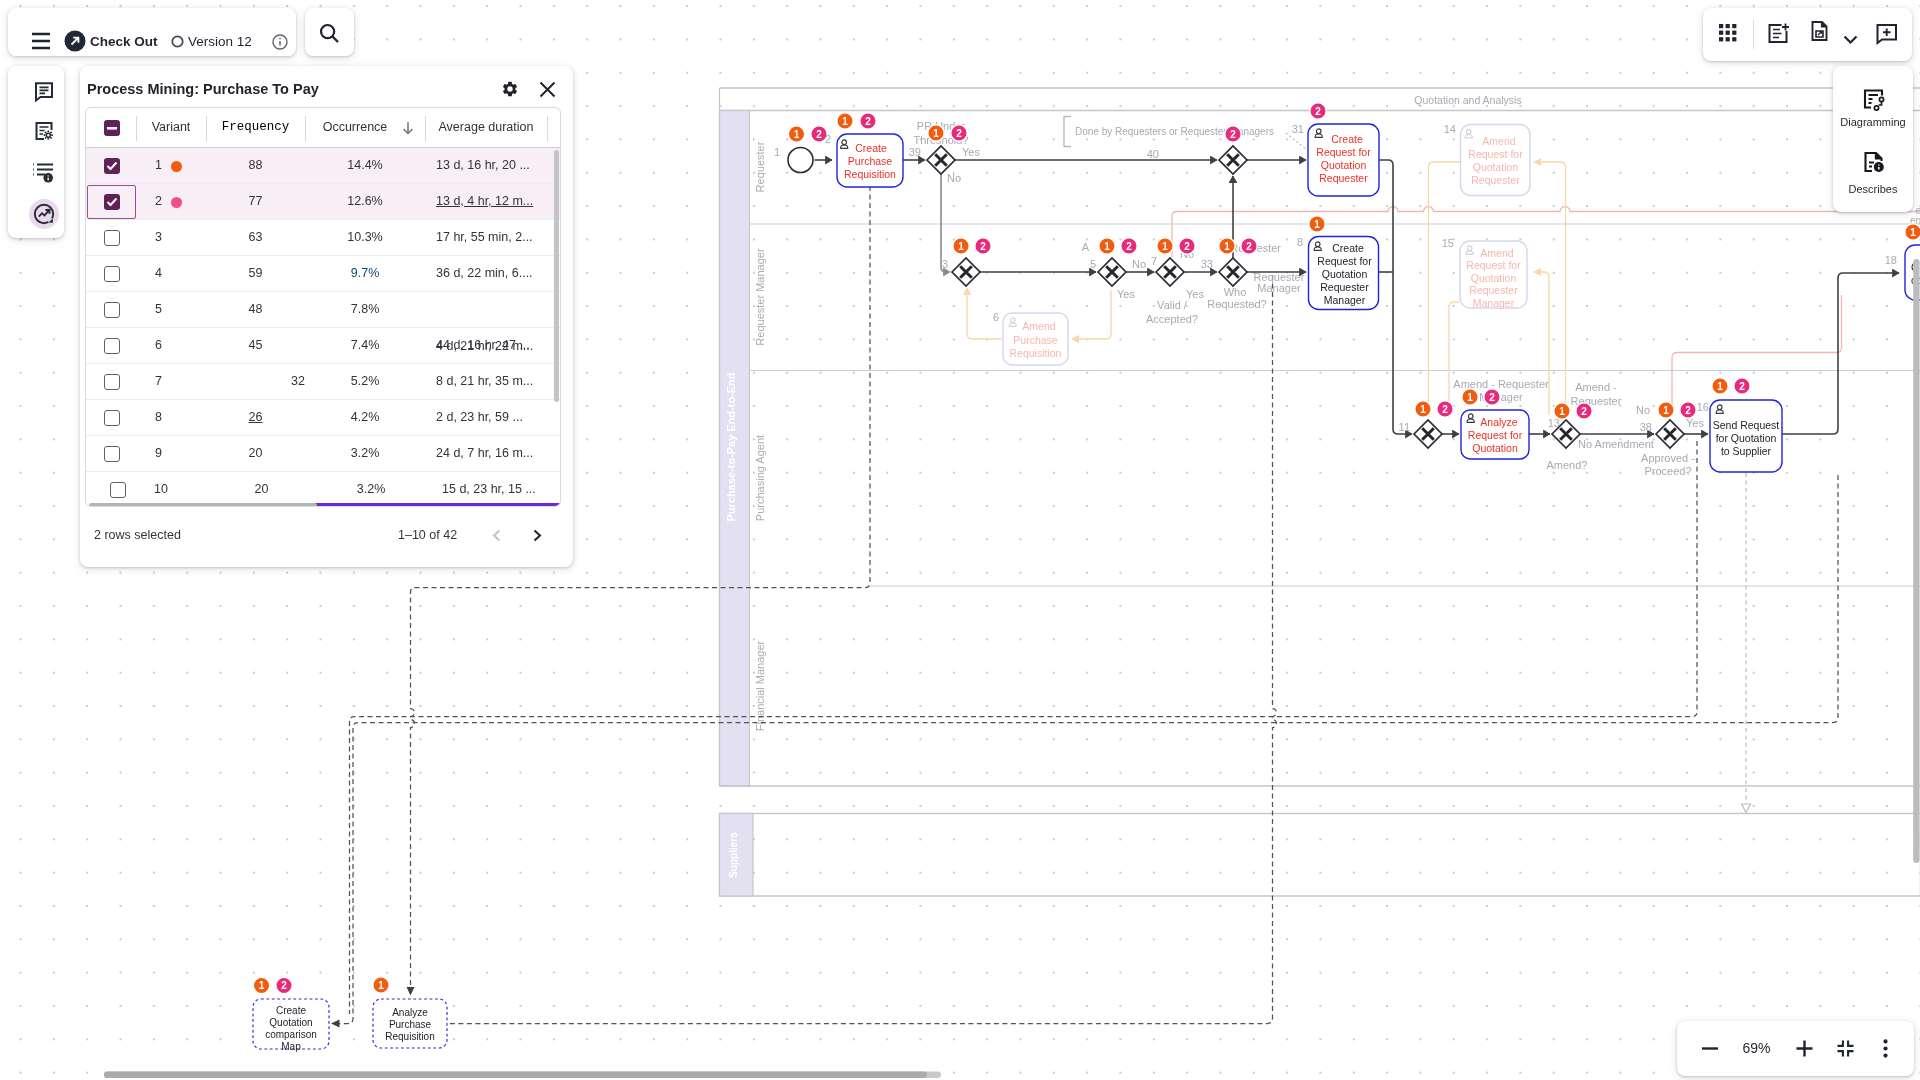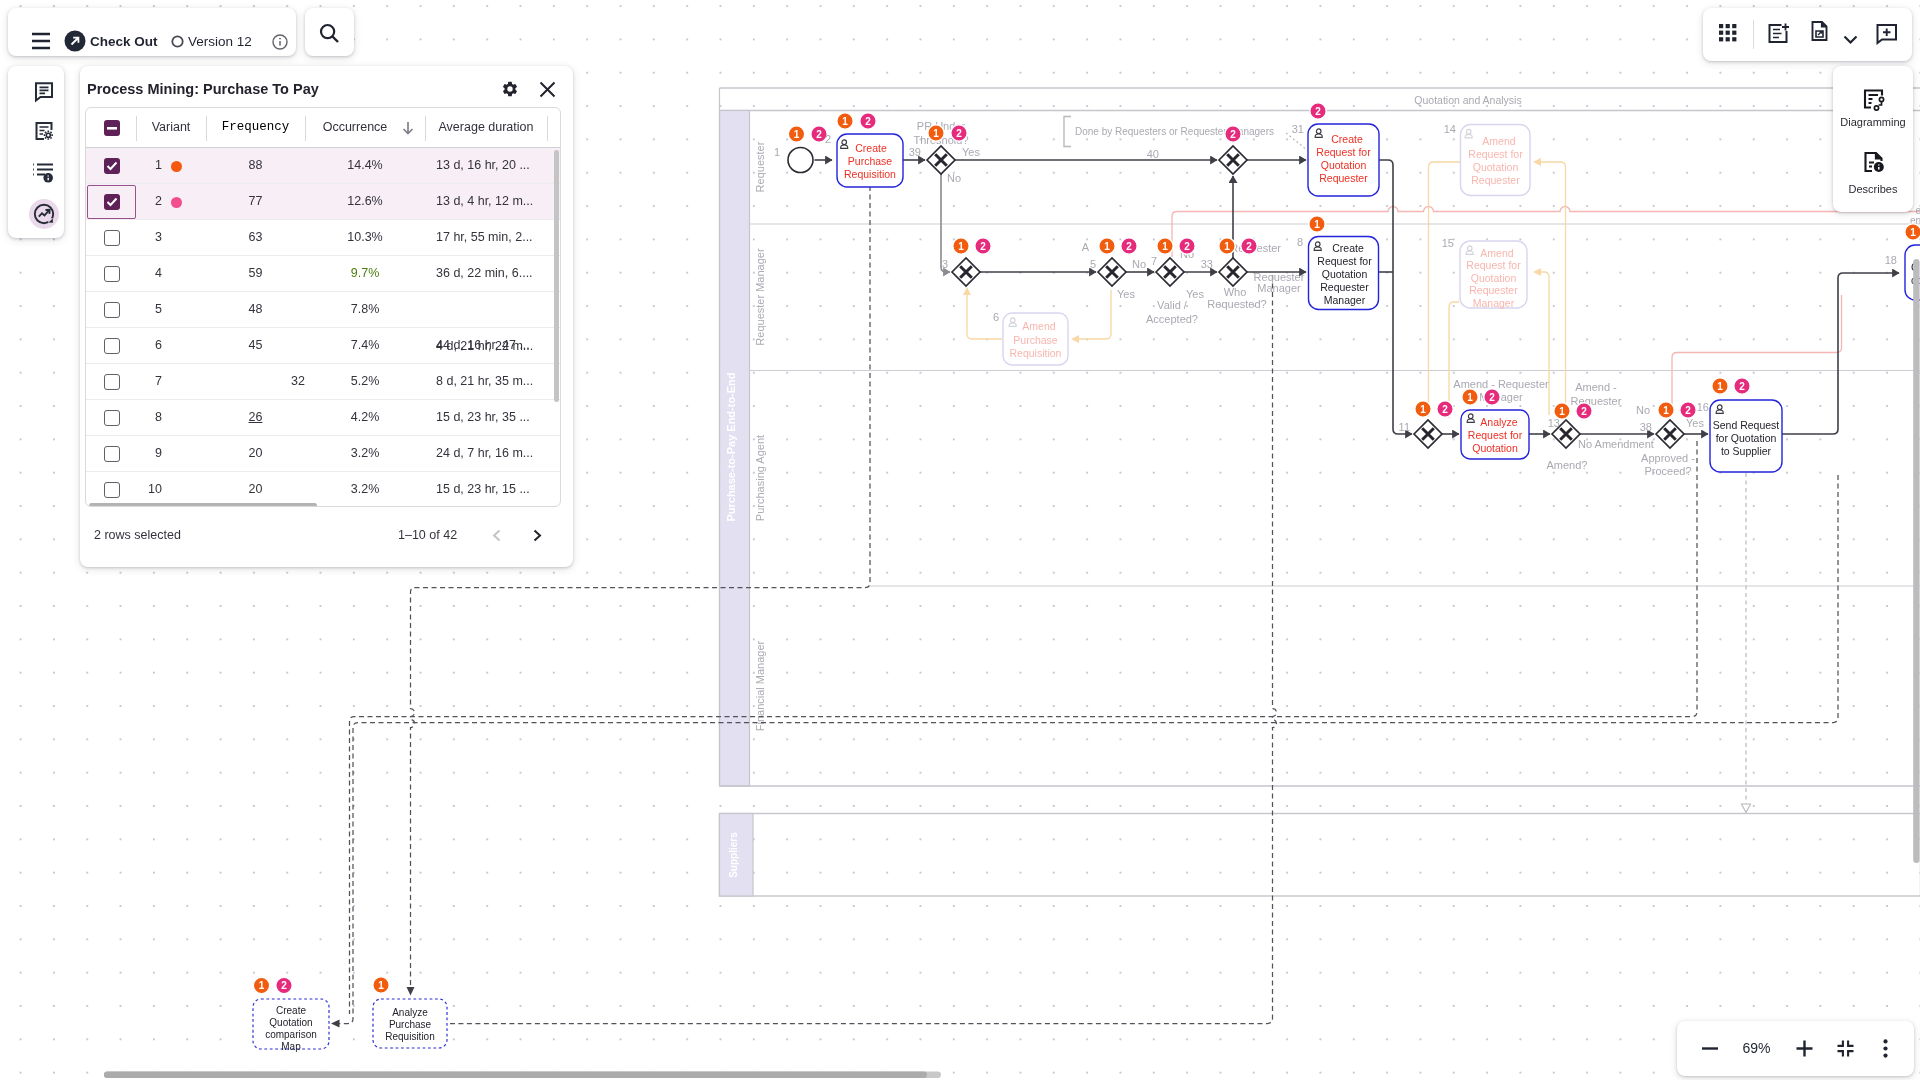--- a/index.html
+++ b/index.html
@@ -722,38 +722,38 @@
     <div style="position:absolute;left:0;top:76px;width:476px;height:36px;background:#f8eef5;border-bottom:1px solid #ececef;">
       <div style="position:absolute;left:18px;top:10px;width:16px;height:16px;background:#5e2158;border-radius:3px;"></div>
       <svg style="position:absolute;left:20px;top:13px;" width="12" height="10" viewBox="0 0 12 10">
           <path d="M1.5,5 L4.5,8 L10.5,1.5" stroke="#fff" stroke-width="2" fill="none"></path>
         </svg>
       <div style="position:absolute;left:0.5px;top:0.5px;width:49px;height:34.5px;border:1px solid #99518d;border-radius:2px;"></div>
       <div style="position:absolute;left:36px;top:10px;width:40px;text-align:right;font-size:12.5px;color:#33333d;">2</div>
       <div style="position:absolute;left:85px;top:12.5px;width:11px;height:11px;border-radius:50%;background:#f24d8e;"></div>
       <div style="position:absolute;left:120px;top:10px;width:99px;text-align:center;font-size:12.5px;color:#33333d;">77</div>
       <div style="position:absolute;left:219px;top:10px;width:120px;text-align:center;font-size:12.5px;color:#33333d;">12.6%</div>
-      <div style="position:absolute;left:350px;top:10px;font-size:12.5px;color:#33333d;white-space:nowrap;">13 d, 4 hr, 12 m...</div>
+      <div style="position:absolute;left:350px;top:10px;font-size:12.5px;color:#33333d;white-space:nowrap;text-decoration:underline;">13 d, 4 hr, 12 m...</div>
       <div style="position:absolute;left:473.5px;top:10px;font-size:12.5px;color:#33333d;">1</div>
     </div>
 
     <div style="position:absolute;left:0;top:112px;width:476px;height:36px;border-bottom:1px solid #ececef;">
       <div style="position:absolute;left:18px;top:10px;width:16px;height:16px;background:#fff;border:1.8px solid #60606a;border-radius:3px;"></div>
       <div style="position:absolute;left:36px;top:10px;width:40px;text-align:right;font-size:12.5px;color:#33333d;">3</div>
       <div style="position:absolute;left:120px;top:10px;width:99px;text-align:center;font-size:12.5px;color:#33333d;">63</div>
       <div style="position:absolute;left:219px;top:10px;width:120px;text-align:center;font-size:12.5px;color:#33333d;">10.3%</div>
       <div style="position:absolute;left:350px;top:10px;font-size:12.5px;color:#33333d;white-space:nowrap;">17 hr, 55 min, 2...</div>
       <div style="position:absolute;left:473.5px;top:10px;font-size:12.5px;color:#33333d;">2</div>
     </div>
 
     <div style="position:absolute;left:0;top:148px;width:476px;height:36px;border-bottom:1px solid #ececef;">
       <div style="position:absolute;left:18px;top:10px;width:16px;height:16px;background:#fff;border:1.8px solid #60606a;border-radius:3px;"></div>
       <div style="position:absolute;left:36px;top:10px;width:40px;text-align:right;font-size:12.5px;color:#33333d;">4</div>
       <div style="position:absolute;left:120px;top:10px;width:99px;text-align:center;font-size:12.5px;color:#33333d;">59</div>
-      <div style="position:absolute;left:219px;top:10px;width:120px;text-align:center;font-size:12.5px;color:#4d7c0f;">9.7%</div>
+      <div style="position:absolute;left:219px;top:10px;width:120px;text-align:center;font-size:12.5px;color:#0c4a6e;">9.7%</div>
       <div style="position:absolute;left:350px;top:10px;font-size:12.5px;color:#33333d;white-space:nowrap;">36 d, 22 min, 6....</div>
       <div style="position:absolute;left:473.5px;top:10px;font-size:12.5px;color:#33333d;">1</div>
     </div>
 
     <div style="position:absolute;left:0;top:184px;width:476px;height:36px;border-bottom:1px solid #ececef;">
       <div style="position:absolute;left:18px;top:10px;width:16px;height:16px;background:#fff;border:1.8px solid #60606a;border-radius:3px;"></div>
       <div style="position:absolute;left:36px;top:10px;width:40px;text-align:right;font-size:12.5px;color:#33333d;">5</div>
       <div style="position:absolute;left:120px;top:10px;width:99px;text-align:center;font-size:12.5px;color:#33333d;">48</div>
       <div style="position:absolute;left:219px;top:10px;width:120px;text-align:center;font-size:12.5px;color:#33333d;">7.8%</div>
       <div style="position:absolute;left:350px;top:27px;font-size:12.5px;color:#33333d;white-space:nowrap;margin-top:20px;">4 d, 21 hr, 22 m...</div>
@@ -775,34 +775,34 @@
       <div style="position:absolute;left:120px;top:10px;width:99px;text-align:right;font-size:12.5px;color:#33333d;">32</div>
       <div style="position:absolute;left:219px;top:10px;width:120px;text-align:center;font-size:12.5px;color:#33333d;">5.2%</div>
       <div style="position:absolute;left:350px;top:10px;font-size:12.5px;color:#33333d;white-space:nowrap;">8 d, 21 hr, 35 m...</div>
     </div>
 
     <div style="position:absolute;left:0;top:292px;width:476px;height:36px;border-bottom:1px solid #ececef;">
       <div style="position:absolute;left:18px;top:10px;width:16px;height:16px;background:#fff;border:1.8px solid #60606a;border-radius:3px;"></div>
       <div style="position:absolute;left:36px;top:10px;width:40px;text-align:right;font-size:12.5px;color:#33333d;">8</div>
       <div style="position:absolute;left:120px;top:10px;width:99px;text-align:center;font-size:12.5px;color:#33333d;text-decoration:underline;">26</div>
       <div style="position:absolute;left:219px;top:10px;width:120px;text-align:center;font-size:12.5px;color:#33333d;">4.2%</div>
-      <div style="position:absolute;left:350px;top:10px;font-size:12.5px;color:#33333d;white-space:nowrap;">15 d, 23 hr, 35 ...</div>
+      <div style="position:absolute;left:350px;top:10px;font-size:12.5px;color:#33333d;white-space:nowrap;">2 d, 23 hr, 59 ...</div>
       <div style="position:absolute;left:473.5px;top:10px;font-size:12.5px;color:#33333d;">1</div>
     </div>
 
     <div style="position:absolute;left:0;top:328px;width:476px;height:36px;border-bottom:1px solid #ececef;">
       <div style="position:absolute;left:18px;top:10px;width:16px;height:16px;background:#fff;border:1.8px solid #60606a;border-radius:3px;"></div>
       <div style="position:absolute;left:36px;top:10px;width:40px;text-align:right;font-size:12.5px;color:#33333d;">9</div>
       <div style="position:absolute;left:120px;top:10px;width:99px;text-align:center;font-size:12.5px;color:#33333d;">20</div>
       <div style="position:absolute;left:219px;top:10px;width:120px;text-align:center;font-size:12.5px;color:#33333d;">3.2%</div>
       <div style="position:absolute;left:350px;top:10px;font-size:12.5px;color:#33333d;white-space:nowrap;">24 d, 7 hr, 16 m...</div>
       <div style="position:absolute;left:473.5px;top:10px;font-size:12.5px;color:#33333d;">3</div>
     </div>
 
-    <div style="position:absolute;left:0;top:364px;width:476px;height:36px;border-bottom:2px solid #6d28d9;">
+    <div style="position:absolute;left:6px;top:364px;width:476px;height:36px;border-bottom:5px solid #6d28d9;">
       <div style="position:absolute;left:18px;top:10px;width:16px;height:16px;background:#fff;border:1.8px solid #60606a;border-radius:3px;"></div>
       <div style="position:absolute;left:36px;top:10px;width:40px;text-align:right;font-size:12.5px;color:#33333d;">10</div>
       <div style="position:absolute;left:120px;top:10px;width:99px;text-align:center;font-size:12.5px;color:#33333d;">20</div>
       <div style="position:absolute;left:219px;top:10px;width:120px;text-align:center;font-size:12.5px;color:#33333d;">3.2%</div>
       <div style="position:absolute;left:350px;top:10px;font-size:12.5px;color:#33333d;white-space:nowrap;">15 d, 23 hr, 15 ...</div>
       <div style="position:absolute;left:473.5px;top:10px;font-size:12.5px;color:#33333d;">9</div>
     </div>
 
     <div style="position:absolute;left:3px;top:394.5px;width:228px;height:5.5px;background:#b4b4b4;border-radius:3px;"></div>
 

